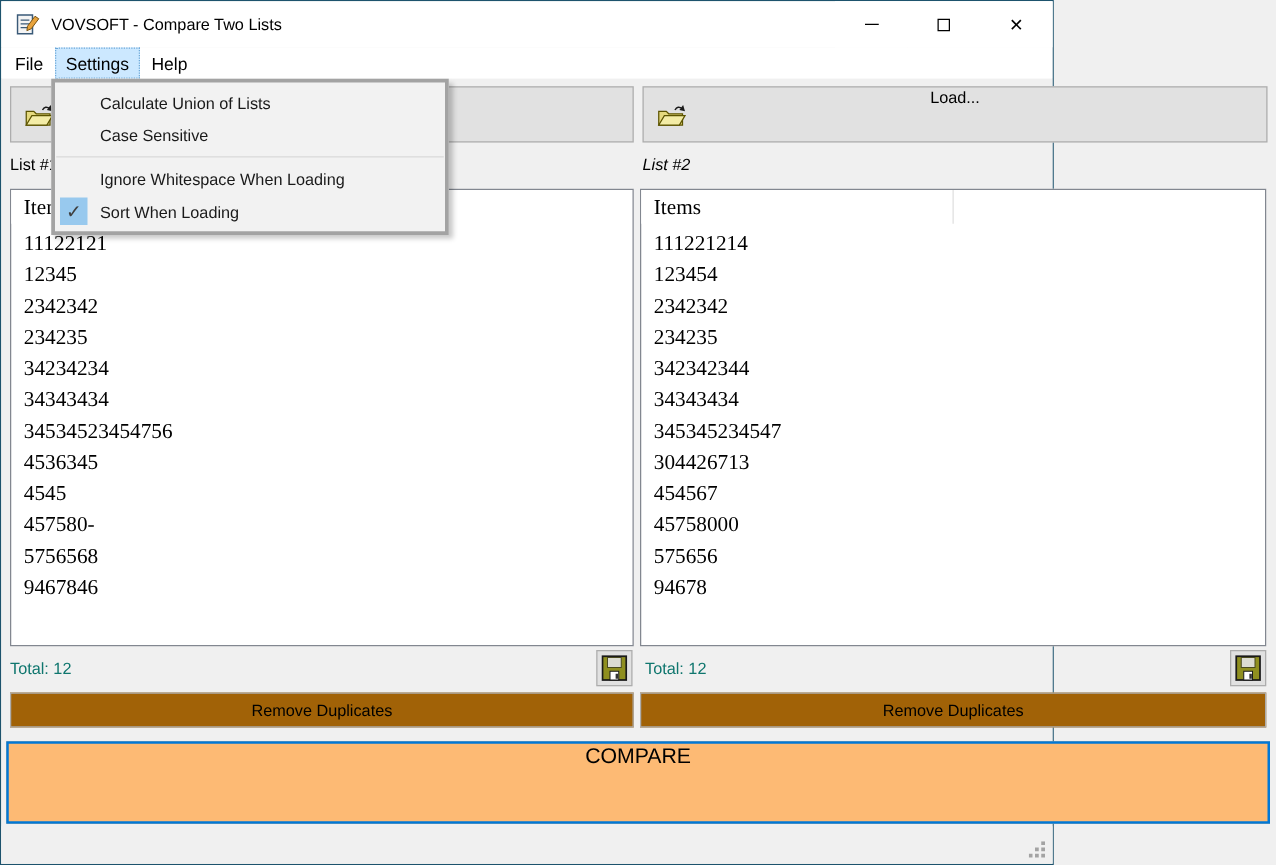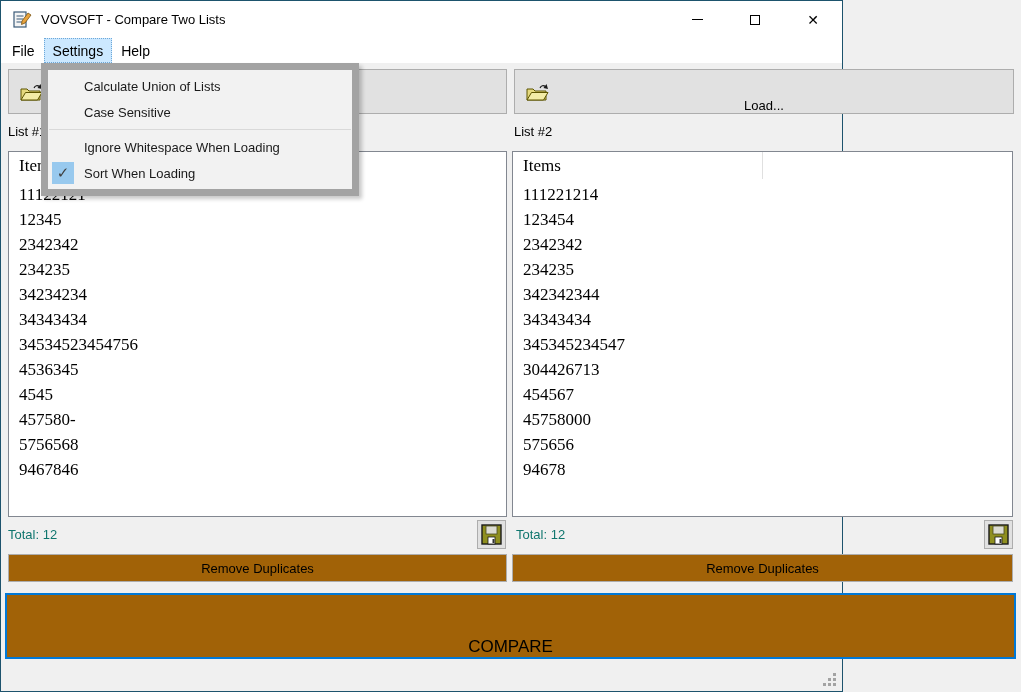--- a/index.html
+++ b/index.html
@@ -24,27 +24,27 @@
   
   .menubar { position:absolute; left:0; top:37px; right:0; height:25px; background:#ffffff;
              display:flex; align-items:stretch; padding-left:2px; font-size:14px; }
   .menu-item { padding:0 9px; display:flex; align-items:center; color:#000; }
   .menu-item.active { background:#cce8ff; outline:1px dotted #6da8d8; outline-offset:-1px; }
 
   
   .main { position:absolute; left:0; top:62px; right:0; bottom:0; background:#f0f0f0; }
 
   .load-btn { position:absolute; top:6px; height:45px; background:#e1e1e1; border:1px solid #adadad;
-              display:flex; align-items:flex-end; justify-content:center; font-size:13px; color:#000; }
+              display:flex; align-items:flex-start; justify-content:center; font-size:13px; color:#000; }
   .load-btn .folder-wrap { position:absolute; left:11px; top:13px; }
   #load1 { left:7px;  width:499px; }
   #load2 { left:513px; width:500px; }
 
   .list-label { position:absolute; top:61px; font-size:13px; color:#000; }
-  #label1 { left:7px; } #label2 { left:513px; }
+  #label1 { left:7px; } #label2 { left:513px;font-style:italic; }
 
   .listview { position:absolute; top:88px; height:366px; background:#fff; border:1px solid #828790;
               font-family:"Liberation Serif", serif; font-size:17px; color:#000; }
   #list1 { left:7px;  width:499px; }
   #list2 { left:511px; width:501px; }
   .lv-header { height:27px; display:flex; }
   .lv-col { width:50%; height:100%; line-height:27px; padding-left:10px;
             border-right:1px solid #e0e0e0; background:#fff; }
   .lv-rows { padding-top:3px; }
   .lv-row { height:25px; line-height:25px; padding-left:10px; white-space:nowrap; }
@@ -55,30 +55,30 @@
   .save-btn { position:absolute; top:457px; width:29px; height:29px; background:#e1e1e1;
               border:1px solid #adadad; display:flex; align-items:center; justify-content:center; }
   #save1 { left:476px; } #save2 { left:983px; }
 
   .remove-btn { position:absolute; top:491px; height:28px; background:#a16207; border:1px solid #adadad;
                 display:flex; align-items:center; justify-content:center; font-size:13px; color:#000; }
   #remove1 { left:7px;  width:499px; }
   #remove2 { left:511px; width:501px; }
 
   .compare-btn { position:absolute; left:4px; top:530px; width:1011px; height:66px;
-                 background:#a16207; border:2px solid #0078d7;
-                 display:flex; align-items:flex-end; justify-content:center;
+                 background:#fdba74; border:2px solid #0078d7;
+                 display:flex; align-items:flex-start; justify-content:center;
                  font-size:17px; color:#000; }
 
   .statusbar { position:absolute; left:0; right:0; bottom:0; height:30px; background:#f0f0f0; }
   .resize-grip { position:absolute; right:5px; bottom:4px; }
 
   
   .dropdown { position:absolute; left:40px; top:62px; width:318px; background:#f2f2f2;
-              border:7px solid #a3a3a3; box-shadow:3px 3px 4px rgba(0,0,0,0.22);
+              border:3px solid #a3a3a3; box-shadow:3px 3px 4px rgba(0,0,0,0.22);
               padding:3px 0; z-index:20; font-size:13px; }
   .dd-item { height:26px; display:flex; align-items:center; padding-left:36px; position:relative;
              color:#1a1a1a; }
   .dd-sep { height:1px; background:#d9d9d9; margin:4px 1px 4px 1px; }
   .dd-check { position:absolute; left:4px; top:2px; width:22px; height:22px; background:#98c9ee;
               display:flex; align-items:center; justify-content:center;
               color:#3f3f3f; font-size:15px; }
 </style>
 </head>
 <body>

